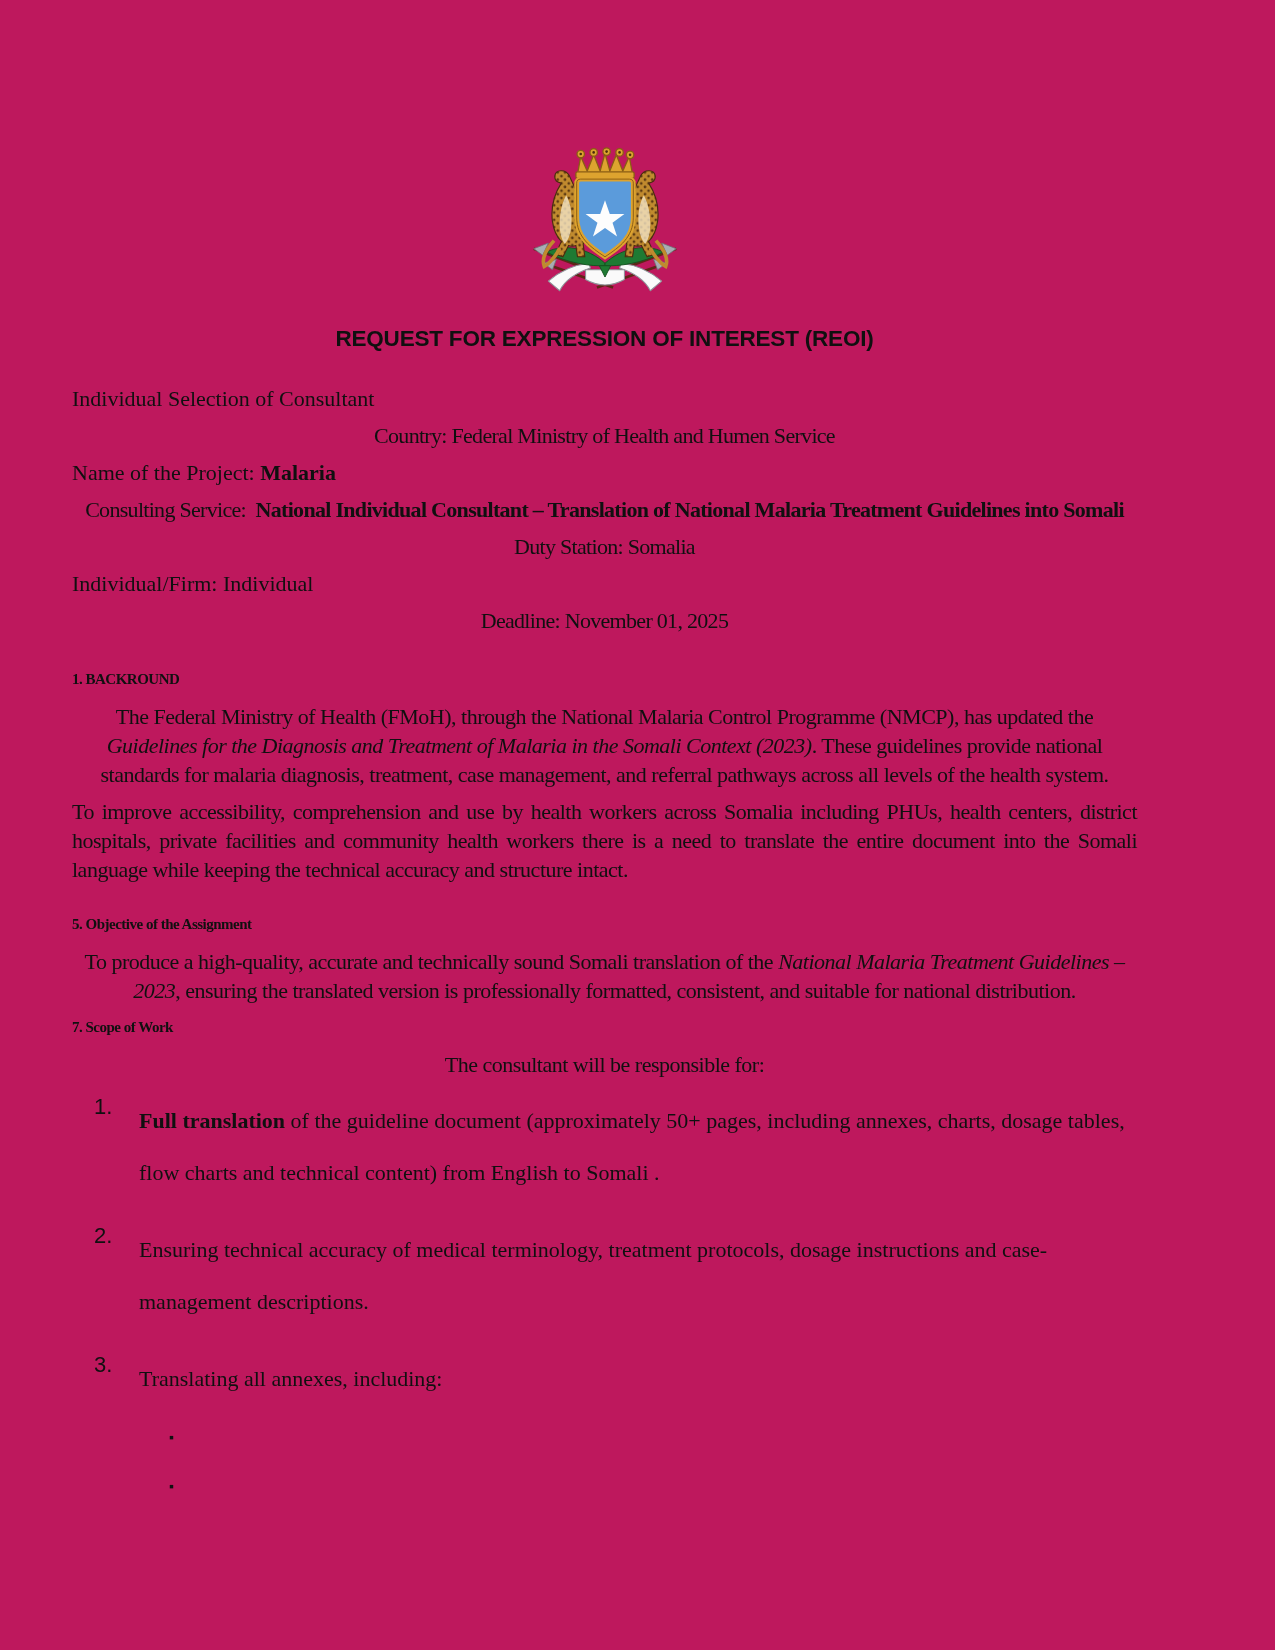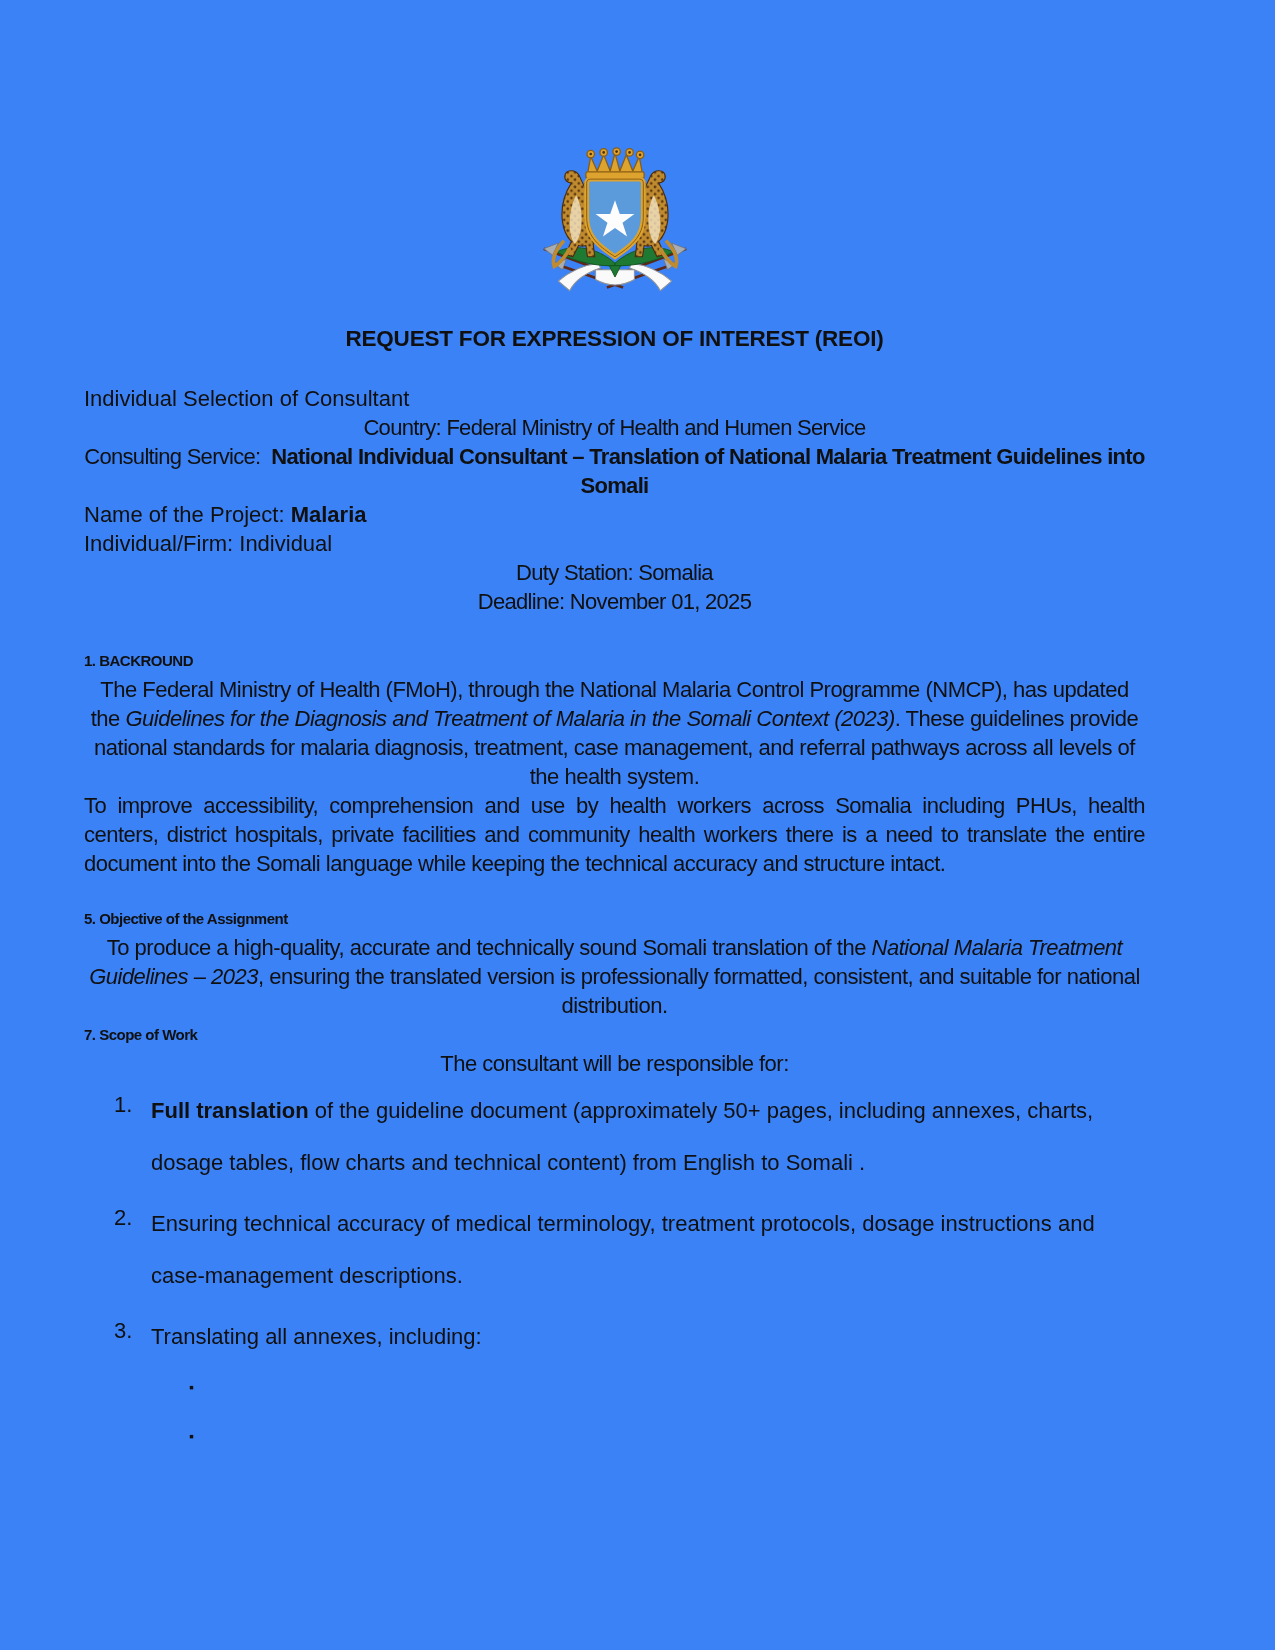--- a/index.html
+++ b/index.html
@@ -1,40 +1,40 @@
 <!DOCTYPE html>
 <html style="--gold: #DDA32F; --gold-dark: #8A5D14; --shield-blue: #5B9BDB; --star-white: #FDFDFD; --leopard-tan: #C08A2E; --leopard-cream: #F2E4C4; --spot-brown: #4A2C0E; --leaf-green: #1E7A33; --leaf-green-dark: #14551F; --spear-gray: #A8ADB3; --shaft-maroon: #5E2717; --ribbon-white: #FAFAFA; --ribbon-gray: #8F9399;"><head>
 <meta charset="utf-8">
 <style>
   html,body { margin:0; padding:0; background:#e8e8e8; }
   .page {
     position:relative;
     width:1275px; height:1650px;
     margin:0 auto;
-    background:#3b82f6;
+    background:#be185d;
     color:#101010;
     font-family:"Liberation Sans", sans-serif;
     overflow:hidden;
     box-sizing:border-box;
-    padding:0 130px 0 84px;
+    padding:0 130px 0 64px;
   }
   
   .crest-wrap { width:178px; height:164px; margin:140px auto 0 auto; }
   .crest-wrap svg { width:100%; height:100%; display:block; }
 
   
   .doc-title {
     margin:20px 0 0 0;
     text-align:center;
     font-size:22.5px; line-height:30px;
     font-weight:700; letter-spacing:-0.2px;
   }
 
   
-  p, h2 { margin:0; }
+  p, h2 { margin:8px;font-family:Liberation Serif, serif; }
   .rt { white-space:pre-wrap; }
   .cond { letter-spacing:-0.7px;text-align:center; }
 
   .info-block { margin-top:30px; }
   .info-block p { font-size:22px; line-height:29px; }
 
   .section-heading { font-size:15px; line-height:29px; font-weight:700; letter-spacing:-0.5px; }
   .sec-gap-lg { margin-top:30px; }
   .sec-gap-md { margin-top:26px; }
 
@@ -131,24 +131,24 @@
         <path d="M110,68 L115.9,85.2 L134,85.2 L119.3,95.8 L124.9,113 L110,102.4 L95.1,113 L100.7,95.8 L86,85.2 L104.1,85.2 z" fill="var(--star-white)"></path>
       </g>
     </svg>
   </div>
 
   <h1 class="doc-title">REQUEST FOR EXPRESSION OF INTEREST (REOI)</h1>
 
   <div class="info-block">
     <p class="rt"><span>Individual Selection of Consultant</span></p>
     <p class="rt cond"><span>Country: Federal Ministry of Health and Humen Service</span></p>
+    <p class="rt"><span>Name of the Project: </span><span style="font-weight: 700;">Malaria</span></p>
     <p class="rt cond"><span>Consulting Service:  </span><span style="font-weight: 700;">National Individual Consultant – Translation of National Malaria Treatment Guidelines into Somali</span></p>
-    <p class="rt"><span>Name of the Project: </span><span style="font-weight: 700;">Malaria</span></p>
+    <p class="rt cond"><span>Duty Station: Somalia</span></p>
     <p class="rt"><span>Individual/Firm: Individual</span></p>
-    <p class="rt cond"><span>Duty Station: Somalia</span></p>
     <p class="rt cond"><span>Deadline: November 01, 2025</span></p>
   </div>
 
   <section>
     <h2 class="section-heading sec-gap-lg">1. BACKROUND</h2>
     <p class="rt para"><span>The Federal Ministry of Health (FMoH), through the National Malaria Control Programme (NMCP), has updated the </span><span style="font-style: italic;">Guidelines for the Diagnosis and Treatment of Malaria in the Somali Context (2023)</span><span>. These guidelines provide national standards for malaria diagnosis, treatment, case management, and referral pathways across all levels of the health system.</span></p>
     <p class="rt para just"><span>To improve accessibility, comprehension and use by health workers across Somalia including PHUs, health centers, district hospitals, private facilities and community health workers there is a need to translate the entire document into the Somali language while keeping the technical accuracy and structure intact.</span></p>
   </section>
 
   <section>

